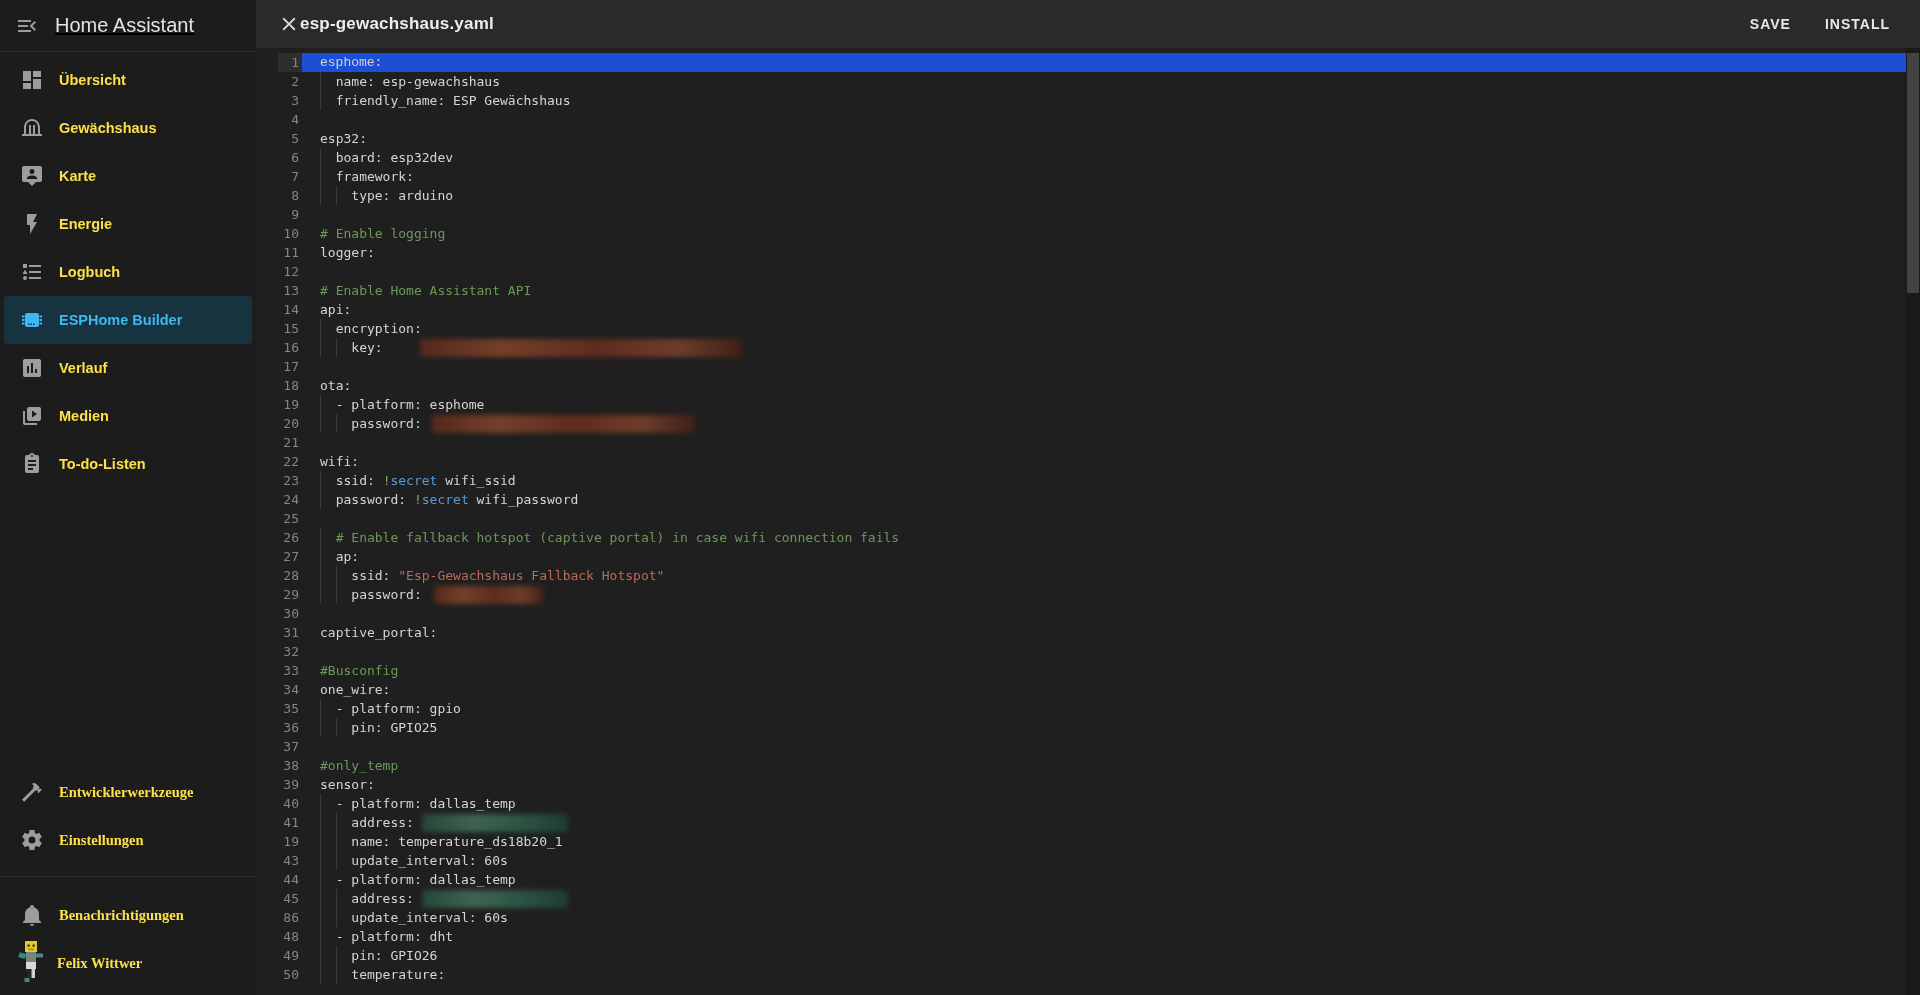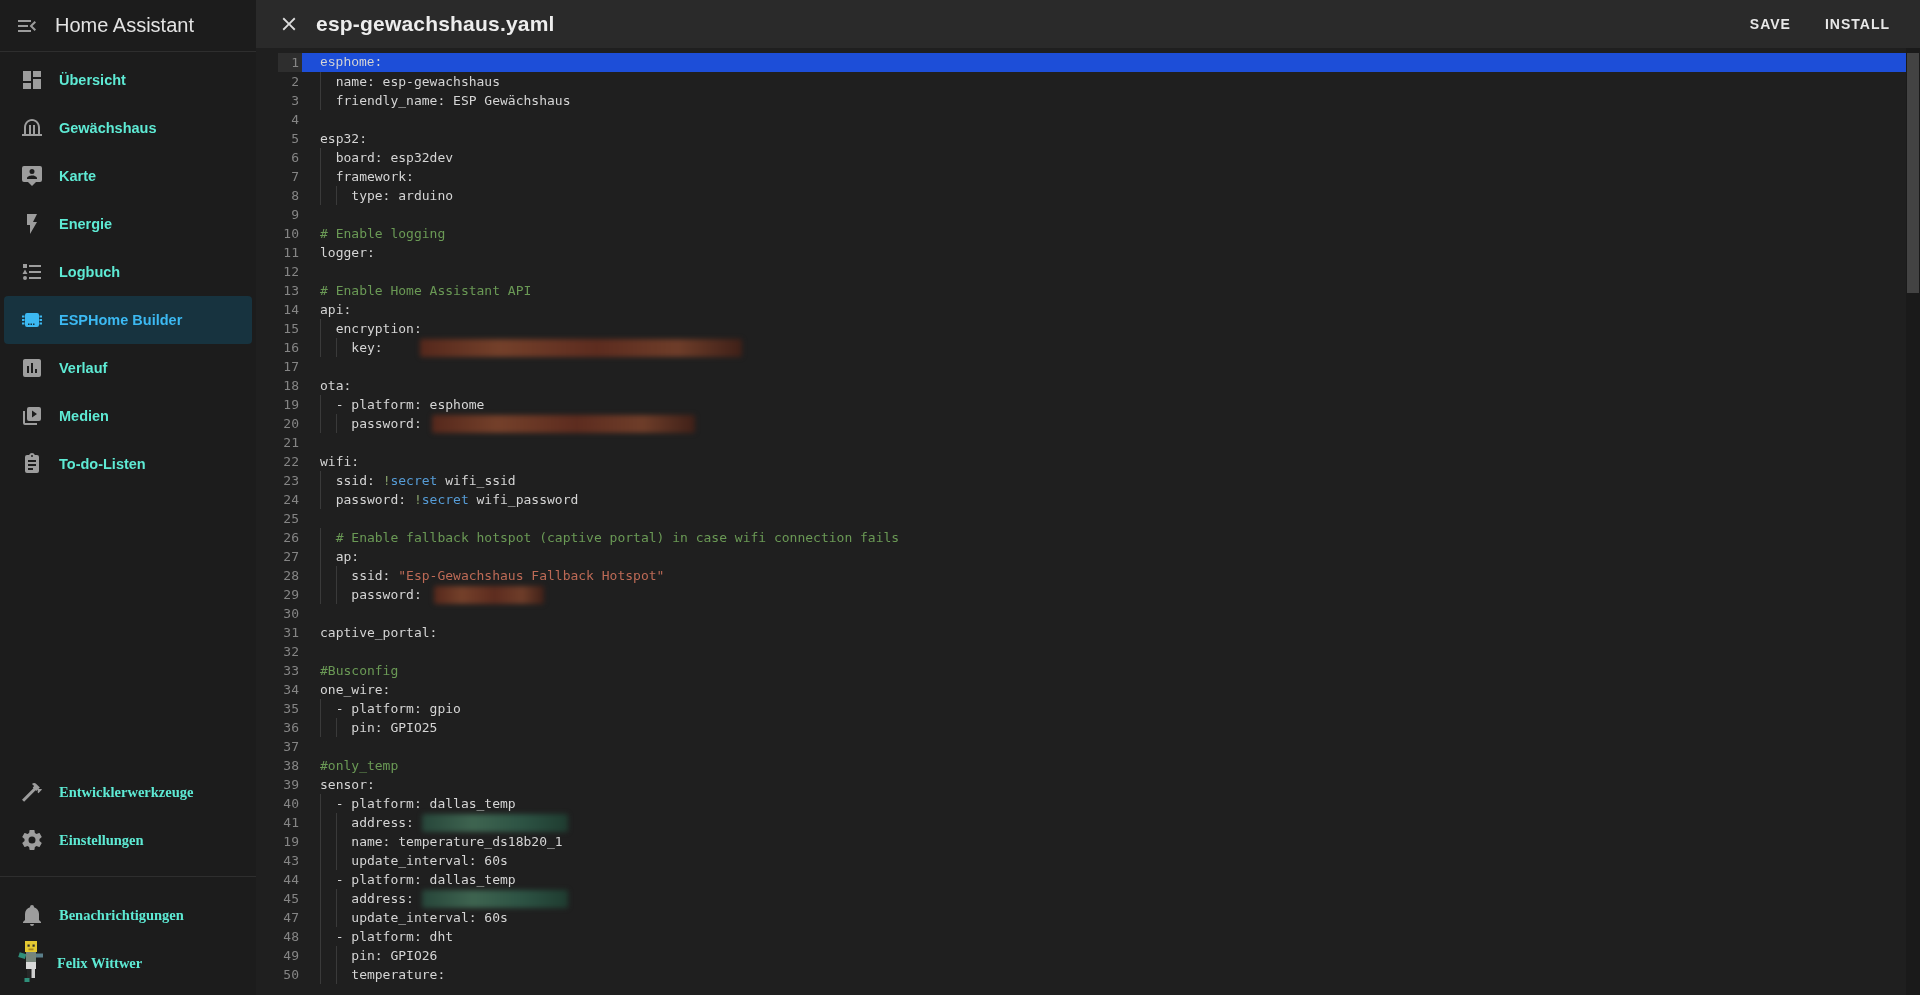--- a/index.html
+++ b/index.html
@@ -3,44 +3,44 @@
 <meta charset="utf-8">
 <style>
   * { box-sizing: border-box; margin: 0; padding: 0; }
   html,body { width:1920px; height:995px; overflow:hidden; background:#1f1f1f;
               font-family:"Liberation Sans", sans-serif; }
 
   
   .sidebar { position:fixed; left:0; top:0; width:256px; height:995px;
              background:#1c1c1c; display:flex; flex-direction:column; z-index:5; }
   .sb-header { height:52px; flex:none; display:flex; align-items:center;
-               padding:0 8px 0 15px; border-bottom:1px solid #2e2e2e; }
+               padding:0 8px 0 15px; border-bottom:1px solid #2e2e2e;text-decoration:underline; }
   .menu-btn { width:24px; height:24px; color:#9c9c9c; cursor:pointer; flex:none; }
   .sb-title { color:#e3e3e3; font-size:20px; margin-left:16px; white-space:nowrap; }
   .nav { padding-top:4px; }
   .nav-item { height:48px; display:flex; align-items:center; margin:0 4px;
               padding-left:16px; border-radius:4px; cursor:pointer;
-              color:#5eead4; font-size:14.5px; font-weight:bold; white-space:nowrap; }
+              color:#fde047; font-size:14.5px; font-weight:bold; white-space:nowrap; }
   .nav-item .icn { width:24px; height:24px; color:#9d9d9d; flex:none; margin-right:15px; }
   .nav-item .icn svg { width:24px; height:24px; display:block; }
   .nav-item.active { background:#17333f; color:#3cb9f2; }
   .nav-item.active .icn { color:#3cb9f2; }
   .spacer { flex:1; }
   .sb-divider { height:1px; background:#2e2e2e; margin:12px 0 14px 0; }
   .sb-bottom { padding-bottom:8px;font-family:Liberation Serif, serif; }
   .avatar-wrap { width:26px; height:48px; flex:none; margin-right:13px; margin-left:-2px;
                  display:flex; align-items:center; }
 
   
   .main { margin-left:256px; width:1664px; height:995px; position:relative; }
   .topbar { height:48px; background:#2a2a2a; display:flex; align-items:center;
             padding:0 30px 0 22px; }
   .close-btn { width:22px; height:22px; color:#dcdcdc; cursor:pointer; flex:none; }
   .close-btn svg { width:22px; height:22px; display:block; }
-  .file-title { margin-left:16px; font-size:21px; font-weight:bold; color:#ededed;
+  .file-title { font-size:17px; font-weight:bold; color:#ededed;
                 letter-spacing:.2px; }
   .tb-actions { margin-left:auto; display:flex; gap:34px; }
   .tb-btn { font-size:14px; font-weight:bold; color:#e8e8e8; letter-spacing:1px;
             cursor:pointer; background:none; border:none;
             font-family:"Liberation Sans",sans-serif; }
 
   
   .editor { position:relative; height:947px; overflow:hidden; background:#1f1f1f;
             padding-top:5px; cursor:text; }
   .cl { display:flex; height:19px; line-height:19px; white-space:pre;
@@ -256,21 +256,21 @@
         <div class="cl"><span class="ln"><span class="lnn">36</span></span><span class="code"><i class="g" style="left: calc(0ch + 18px);"></i><i class="g" style="left: calc(2ch + 18px);"></i><span>    pin: GPIO25</span></span></div>
         <div class="cl"><span class="ln"><span class="lnn">37</span></span><span class="code"></span></div>
         <div class="cl"><span class="ln"><span class="lnn">38</span></span><span class="code"><span class="seg-c">#only_temp</span></span></div>
         <div class="cl"><span class="ln"><span class="lnn">39</span></span><span class="code"><span>sensor:</span></span></div>
         <div class="cl"><span class="ln"><span class="lnn">40</span></span><span class="code"><i class="g" style="left: calc(0ch + 18px);"></i><span>  - platform: dallas_temp</span></span></div>
         <div class="cl"><span class="ln"><span class="lnn">41</span></span><span class="code"><i class="g" style="left: calc(0ch + 18px);"></i><i class="g" style="left: calc(2ch + 18px);"></i><span>    address: </span><span class="redact redact-g" style="width: 146px; margin-left: 0px;"></span></span></div>
         <div class="cl"><span class="ln"><span class="lnn">19</span></span><span class="code"><i class="g" style="left: calc(0ch + 18px);"></i><i class="g" style="left: calc(2ch + 18px);"></i><span>    name: temperature_ds18b20_1</span></span></div>
         <div class="cl"><span class="ln"><span class="lnn">43</span></span><span class="code"><i class="g" style="left: calc(0ch + 18px);"></i><i class="g" style="left: calc(2ch + 18px);"></i><span>    update_interval: 60s</span></span></div>
         <div class="cl"><span class="ln"><span class="lnn">44</span></span><span class="code"><i class="g" style="left: calc(0ch + 18px);"></i><span>  - platform: dallas_temp</span></span></div>
         <div class="cl"><span class="ln"><span class="lnn">45</span></span><span class="code"><i class="g" style="left: calc(0ch + 18px);"></i><i class="g" style="left: calc(2ch + 18px);"></i><span>    address: </span><span class="redact redact-g" style="width: 146px; margin-left: 0px;"></span></span></div>
-        <div class="cl"><span class="ln"><span class="lnn">47</span></span><span class="code"><i class="g" style="left: calc(0ch + 18px);"></i><i class="g" style="left: calc(2ch + 18px);"></i><span>    update_interval: 60s</span></span></div>
+        <div class="cl"><span class="ln"><span class="lnn">86</span></span><span class="code"><i class="g" style="left: calc(0ch + 18px);"></i><i class="g" style="left: calc(2ch + 18px);"></i><span>    update_interval: 60s</span></span></div>
         <div class="cl"><span class="ln"><span class="lnn">48</span></span><span class="code"><i class="g" style="left: calc(0ch + 18px);"></i><span>  - platform: dht</span></span></div>
         <div class="cl"><span class="ln"><span class="lnn">49</span></span><span class="code"><i class="g" style="left: calc(0ch + 18px);"></i><i class="g" style="left: calc(2ch + 18px);"></i><span>    pin: GPIO26</span></span></div>
         <div class="cl"><span class="ln"><span class="lnn">50</span></span><span class="code"><i class="g" style="left: calc(0ch + 18px);"></i><i class="g" style="left: calc(2ch + 18px);"></i><span>    temperature:</span></span></div>
       </div>
   </div>
 
   <div class="sbar">
     <div class="sthumb"></div>
   </div>
 </div>

